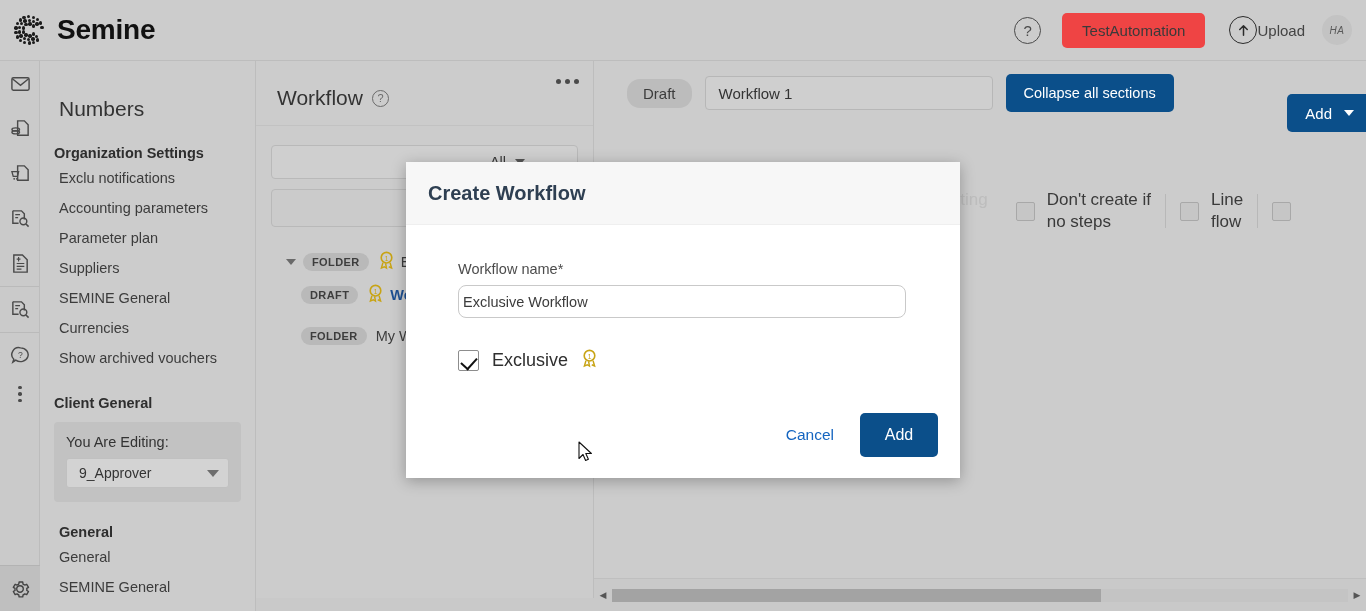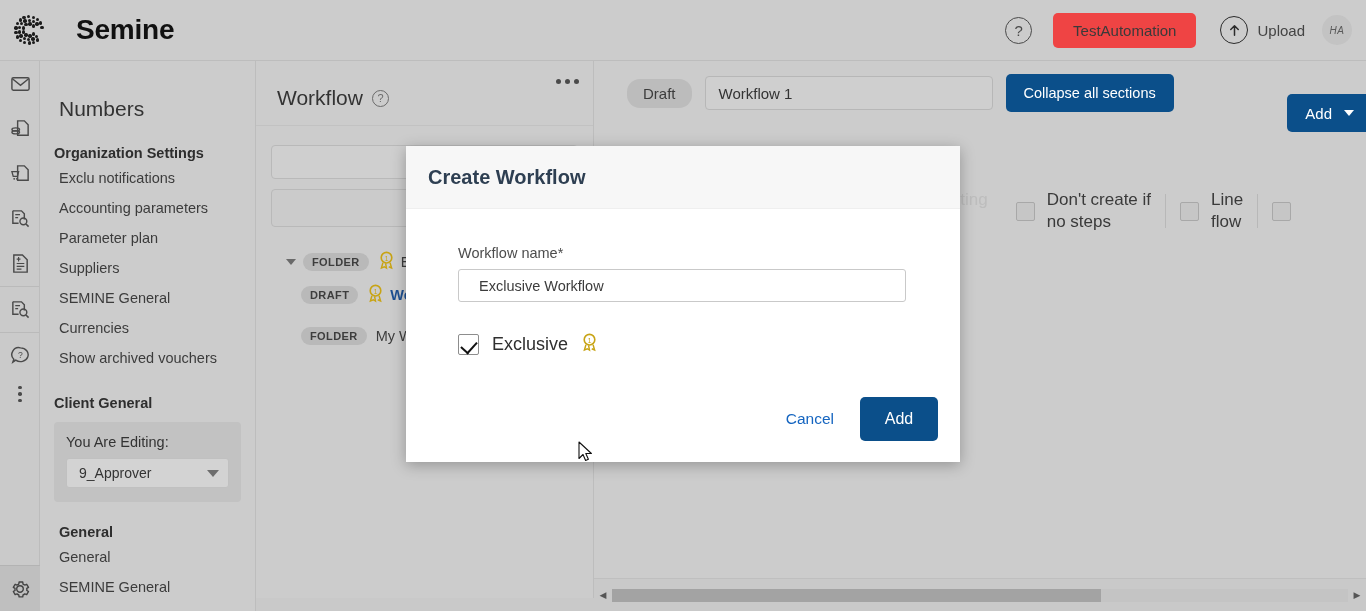--- a/index.html
+++ b/index.html
@@ -16,32 +16,32 @@
     position: absolute; left: 0; top: 0; width: 1366px; height: 61px;
     background: #cccccc; border-bottom: 1px solid #bdbdbd;
     display: flex; align-items: center;
   }
   .logo-wrap { display: flex; align-items: center; gap: 11px; padding-left: 12px; }
   .logo-mark { width: 34px; height: 34px; position: relative; }
   .logo-mark i {
     position: absolute; width: 3.4px; height: 3.4px; border-radius: 50%;
     background: #1c1c1c;
   }
-  .logo-text { font-size: 28px; font-weight: bold; color: #111; letter-spacing: -0.2px; margin-left: 19px; }
+  .logo-text { font-size: 28px; font-weight: bold; color: #111; letter-spacing: -0.2px; }
   .header-right { margin-left: auto; display: flex; align-items: center; gap: 0; padding-right: 14px; }
   .help-circle {
     width: 27px; height: 27px; border-radius: 50%; border: 1.6px solid #4a4a4a;
     color: #4a4a4a; font-size: 15px; display: flex; align-items: center; justify-content: center;
     margin-right: 21px;
   }
   .tenant-btn {
     background: #ef4444; border-radius: 5px; padding: 9px 20px;
     font-size: 15px; color: #3a3a3a; font-weight: normal;
   }
-  .upload-group { display: flex; align-items: center; gap: 9px; margin-left: 24px; }
+  .upload-group { display: flex; align-items: center; margin-left: 24px; }
   .up-circle {
     width: 28px; height: 28px; border-radius: 50%; border: 1.7px solid #2b2b2b;
     display: flex; align-items: center; justify-content: center;
   }
   .up-circle svg { display: block; }
   .upload-label { font-size: 15px; color: #444; }
   .avatar {
     width: 30px; height: 30px; border-radius: 50%; background: #c3c3c3;
     display: flex; align-items: center; justify-content: center;
     font-size: 10px; color: #5a5a5a; margin-left: 17px; letter-spacing: .5px; font-style: italic;
@@ -158,33 +158,33 @@
   
   .hscroll {
     position: absolute; left: 594px; bottom: 0; width: 772px; height: 33px;
     background: #c9c9c9; border-top: 1px solid #bfbfbf;
     display: flex; align-items: center;
   }
   .sc-arrow { width: 18px; text-align: center; color: #555; font-size: 9px; }
   .sc-track { flex: 1; height: 13px; background: #c4c4c4; position: relative; }
   .sc-thumb { position: absolute; left: 0; top: 0; height: 13px; width: 489px; background: #a3a3a3; }
   .modal {
-    position: absolute; left: 406px; top: 146px; width: 554px; height: 316px;
+    position: absolute; left: 406px; top: 162px; width: 554px; height: 316px;
     background: #ffffff; box-shadow: 0 3px 14px rgba(0,0,0,.28);
   }
   .modal-head {
     height: 63px; background: #f7f7f7; border-bottom: 1px solid #efefef;
     display: flex; align-items: center; padding-left: 22px;
   }
   .modal-title { font-size: 20px; font-weight: bold; color: #2e3f52; }
   .modal-body { padding: 36px 52px 0 52px; }
   .field-label { font-size: 14.5px; color: #4c4c4c; padding-bottom: 8px; }
   .field-input {
-    width: 448px; height: 33px; border: 1px solid #c9c9c9; border-radius: 3px;
-    display: flex; align-items: center; padding-left: 20px; font-size: 14.5px; color: #3c3c3c;
+    width: 448px; height: 33px; border: 1px solid #c9c9c9; border-radius: 8px;
+    display: flex; align-items: center; padding-left: 4px; font-size: 14.5px; color: #3c3c3c;
     background: #fff;
   }
   .chk-row { display: flex; align-items: center; gap: 13px; margin-top: 31px; }
   .chk-box {
     width: 21px; height: 21px; border: 1.4px solid #8d8d8d; border-radius: 2px;
     position: relative; background: #fff; flex: none;
   }
   .chk-box:after {
     content: ""; position: absolute; left: 5px; top: 3px; width: 8px; height: 13px;
     border: solid #111; border-width: 0 2.4px 2.4px 0; transform: rotate(42deg);

